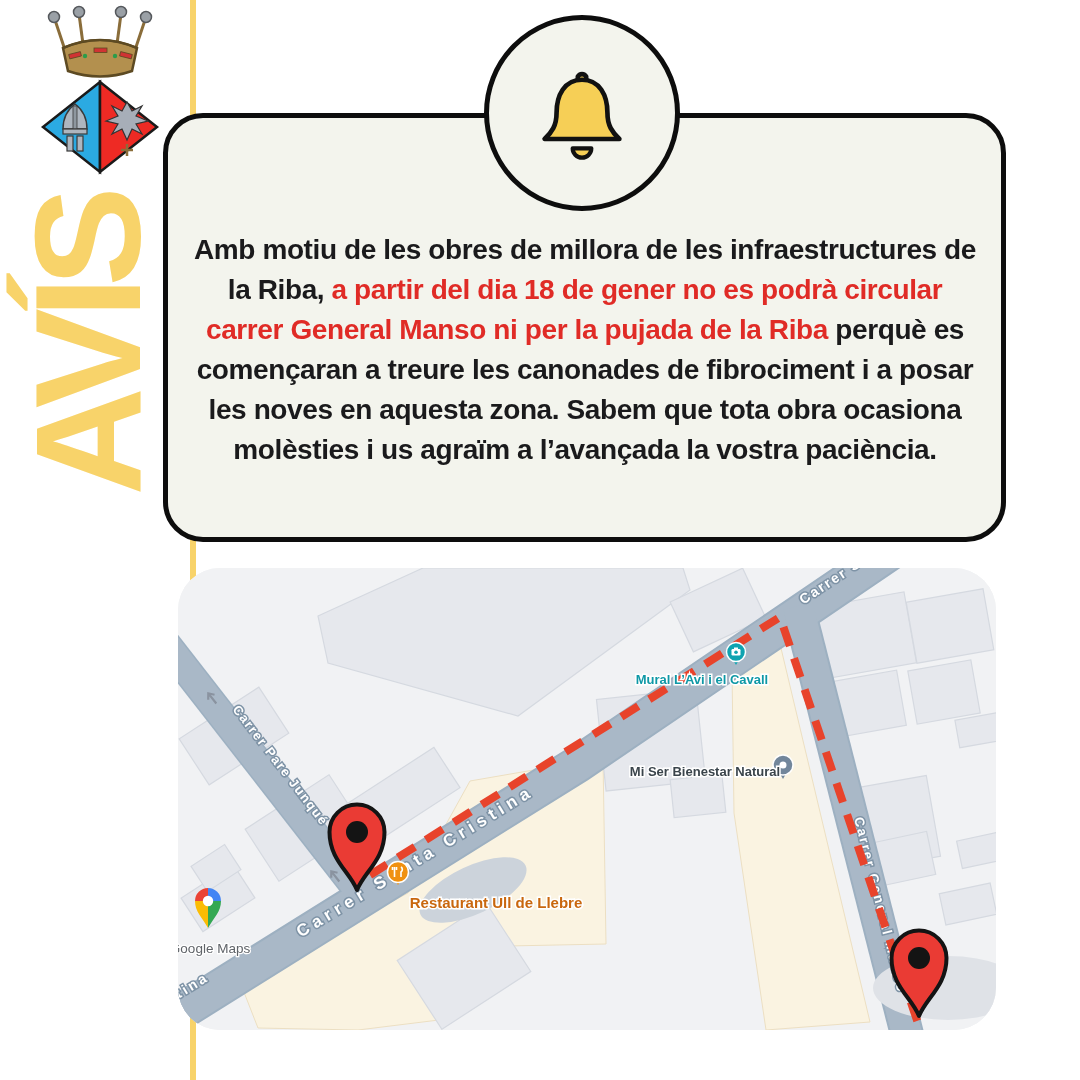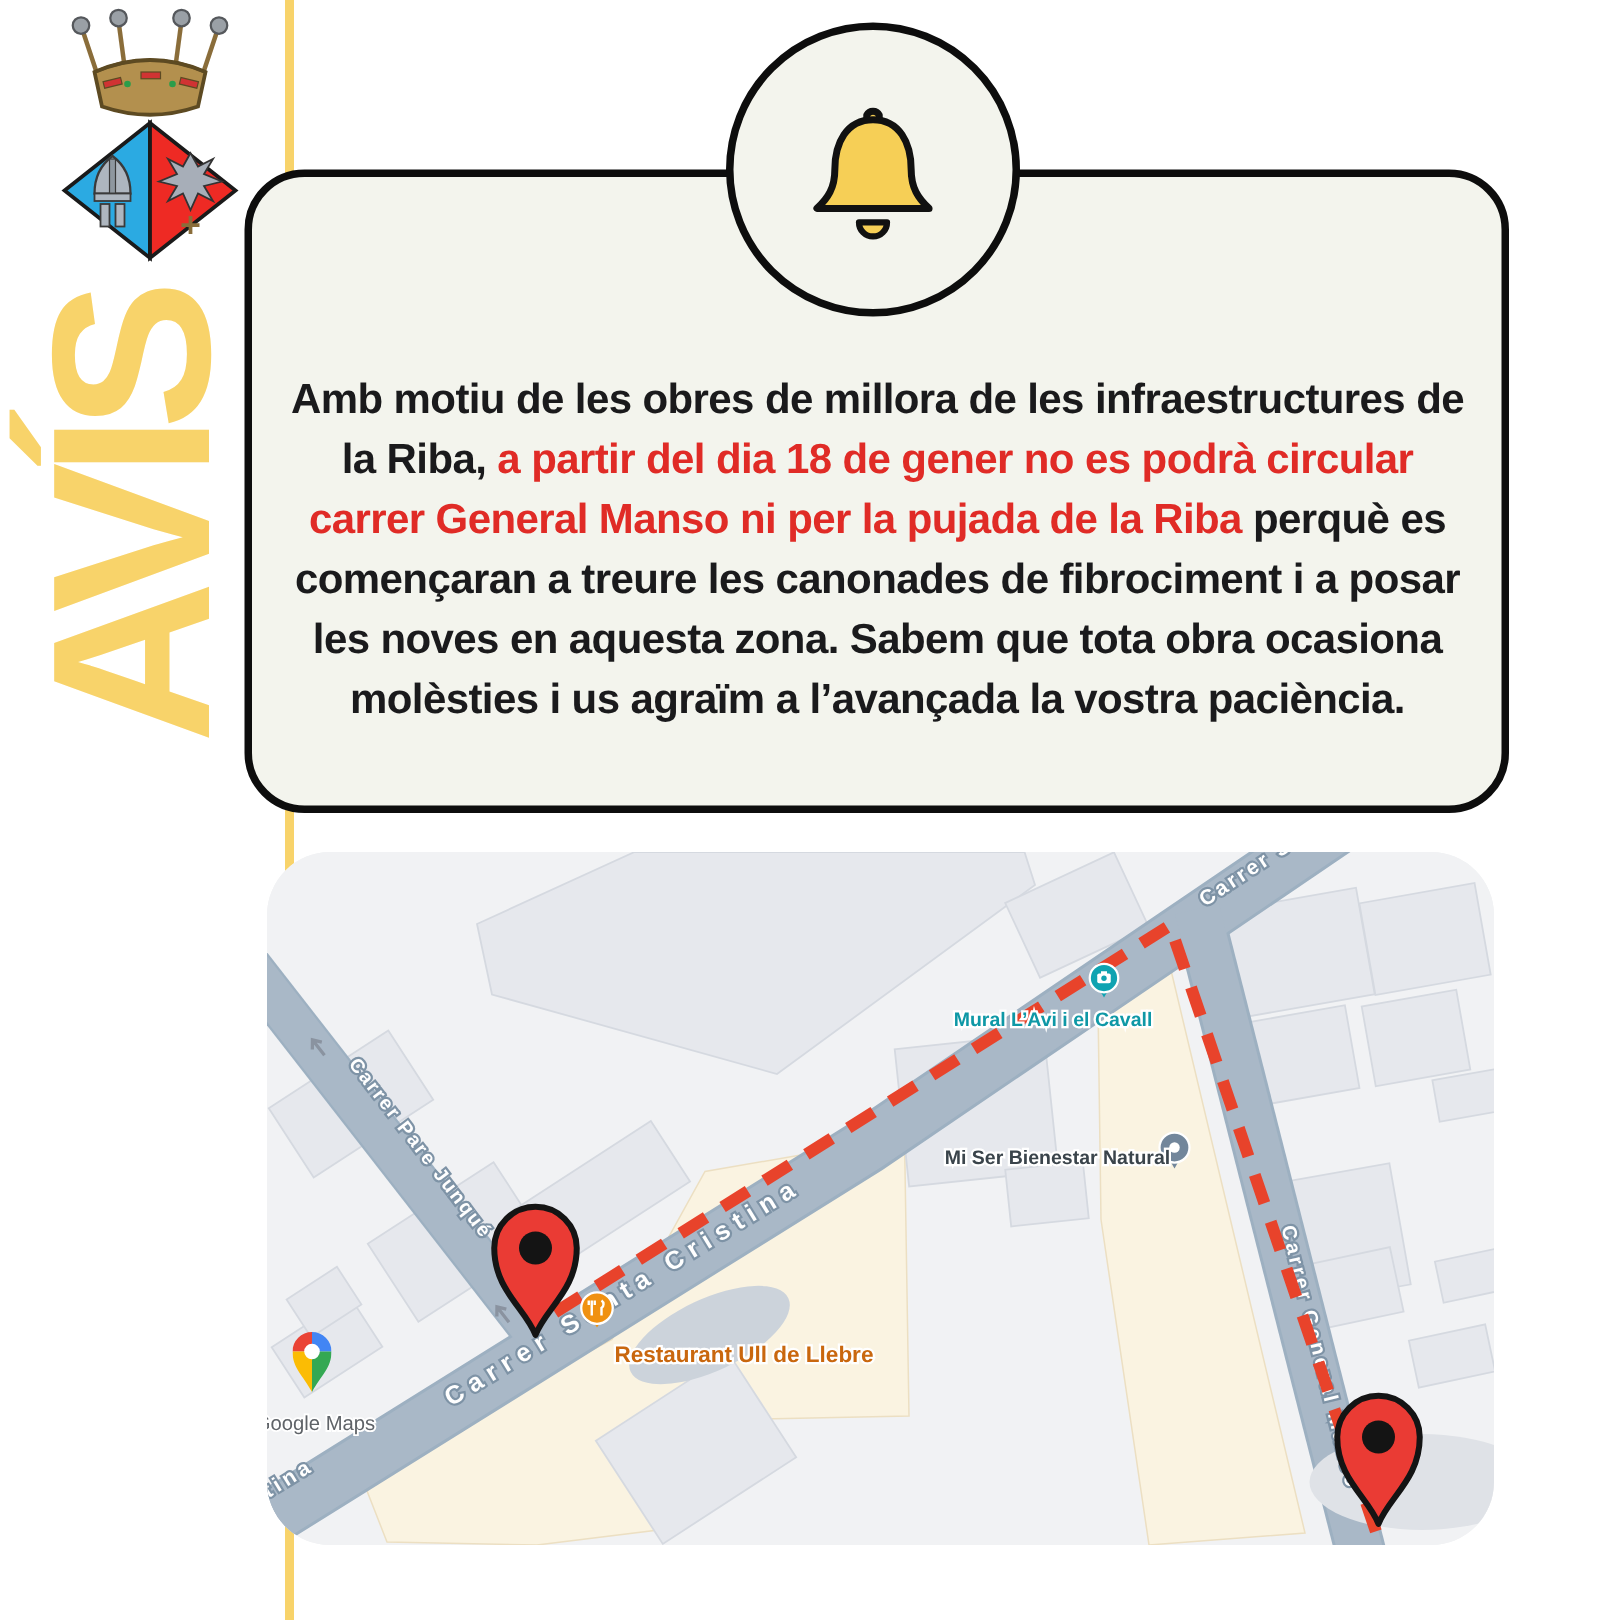--- a/index.html
+++ b/index.html
@@ -9,21 +9,21 @@
          background:#F8D36A;z-index:0;}
   .crest{position:absolute;left:34px;top:4px;width:132px;height:178px;z-index:2;}
   .avis{position:absolute;left:88px;top:346px;transform:translate(-50%,-50%) rotate(-90deg);
         font-size:150px;font-weight:700;letter-spacing:-10px;color:#F8D36A;
         white-space:nowrap;z-index:1;}
   .notice-box{position:absolute;left:163px;top:113px;width:833px;height:419px;
         background:#F3F4ED;border:5px solid #0D0D0D;border-radius:40px;z-index:2;}
   .bell-circle{position:absolute;left:484px;top:15px;width:186px;height:186px;
         background:#F3F4ED;border:5px solid #0D0D0D;border-radius:50%;z-index:3;
         display:flex;align-items:center;justify-content:center;}
-  .para{position:absolute;left:186px;top:246px;width:798px;z-index:4;
+  .para{position:absolute;left:186px;top:230px;width:798px;z-index:4;
         text-align:center;font-size:28px;line-height:40px;font-weight:700;
         letter-spacing:-0.4px;color:#1A1A1C;}
   .para .red{color:#E02B26;}
   .map{position:absolute;left:178px;top:568px;width:818px;height:462px;
         border-radius:42px;overflow:hidden;background:#F1F2F4;z-index:2;}
   .map svg{display:block;}
   svg text{font-family:"Liberation Sans",sans-serif;}
   .street{fill:#ffffff;stroke:#7E93A6;stroke-width:3px;paint-order:stroke;
           font-weight:700;}
   .poi-label{paint-order:stroke;stroke:#ffffff;stroke-width:3px;font-weight:700;}

